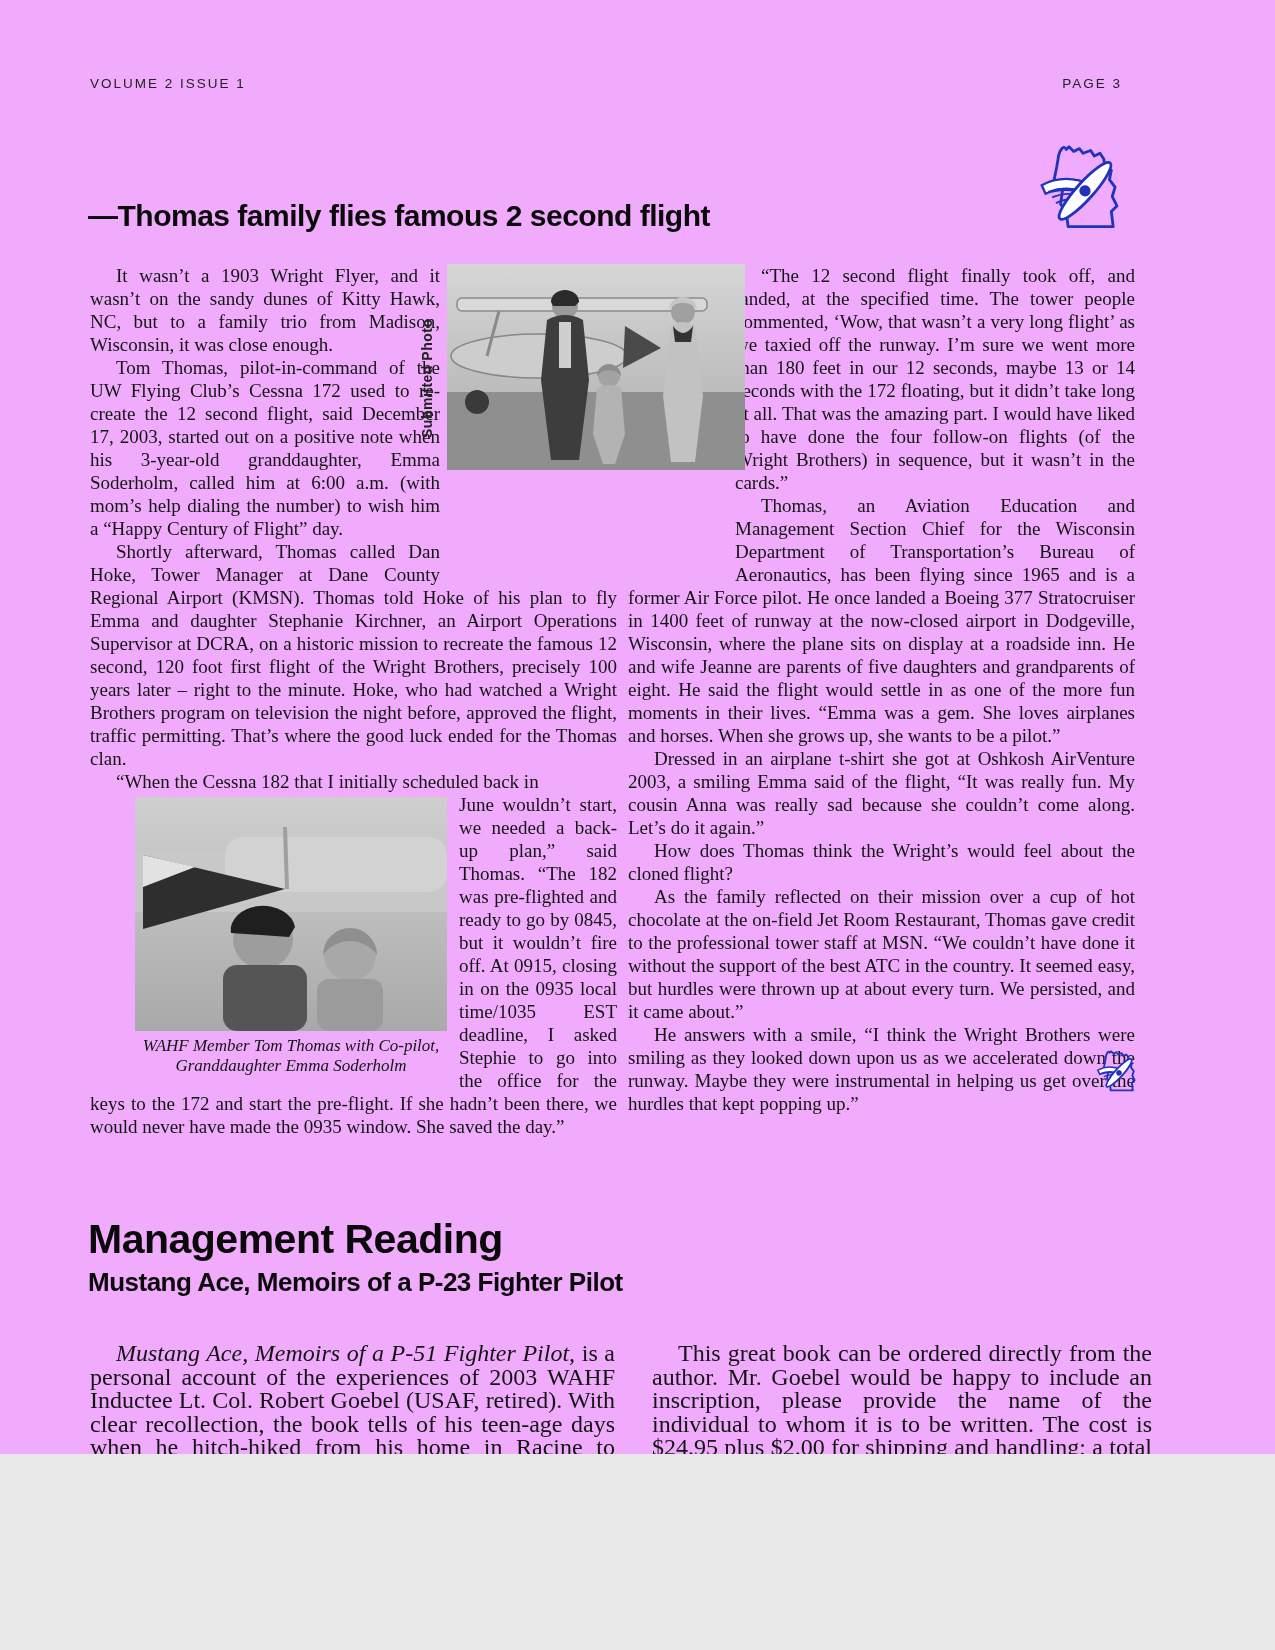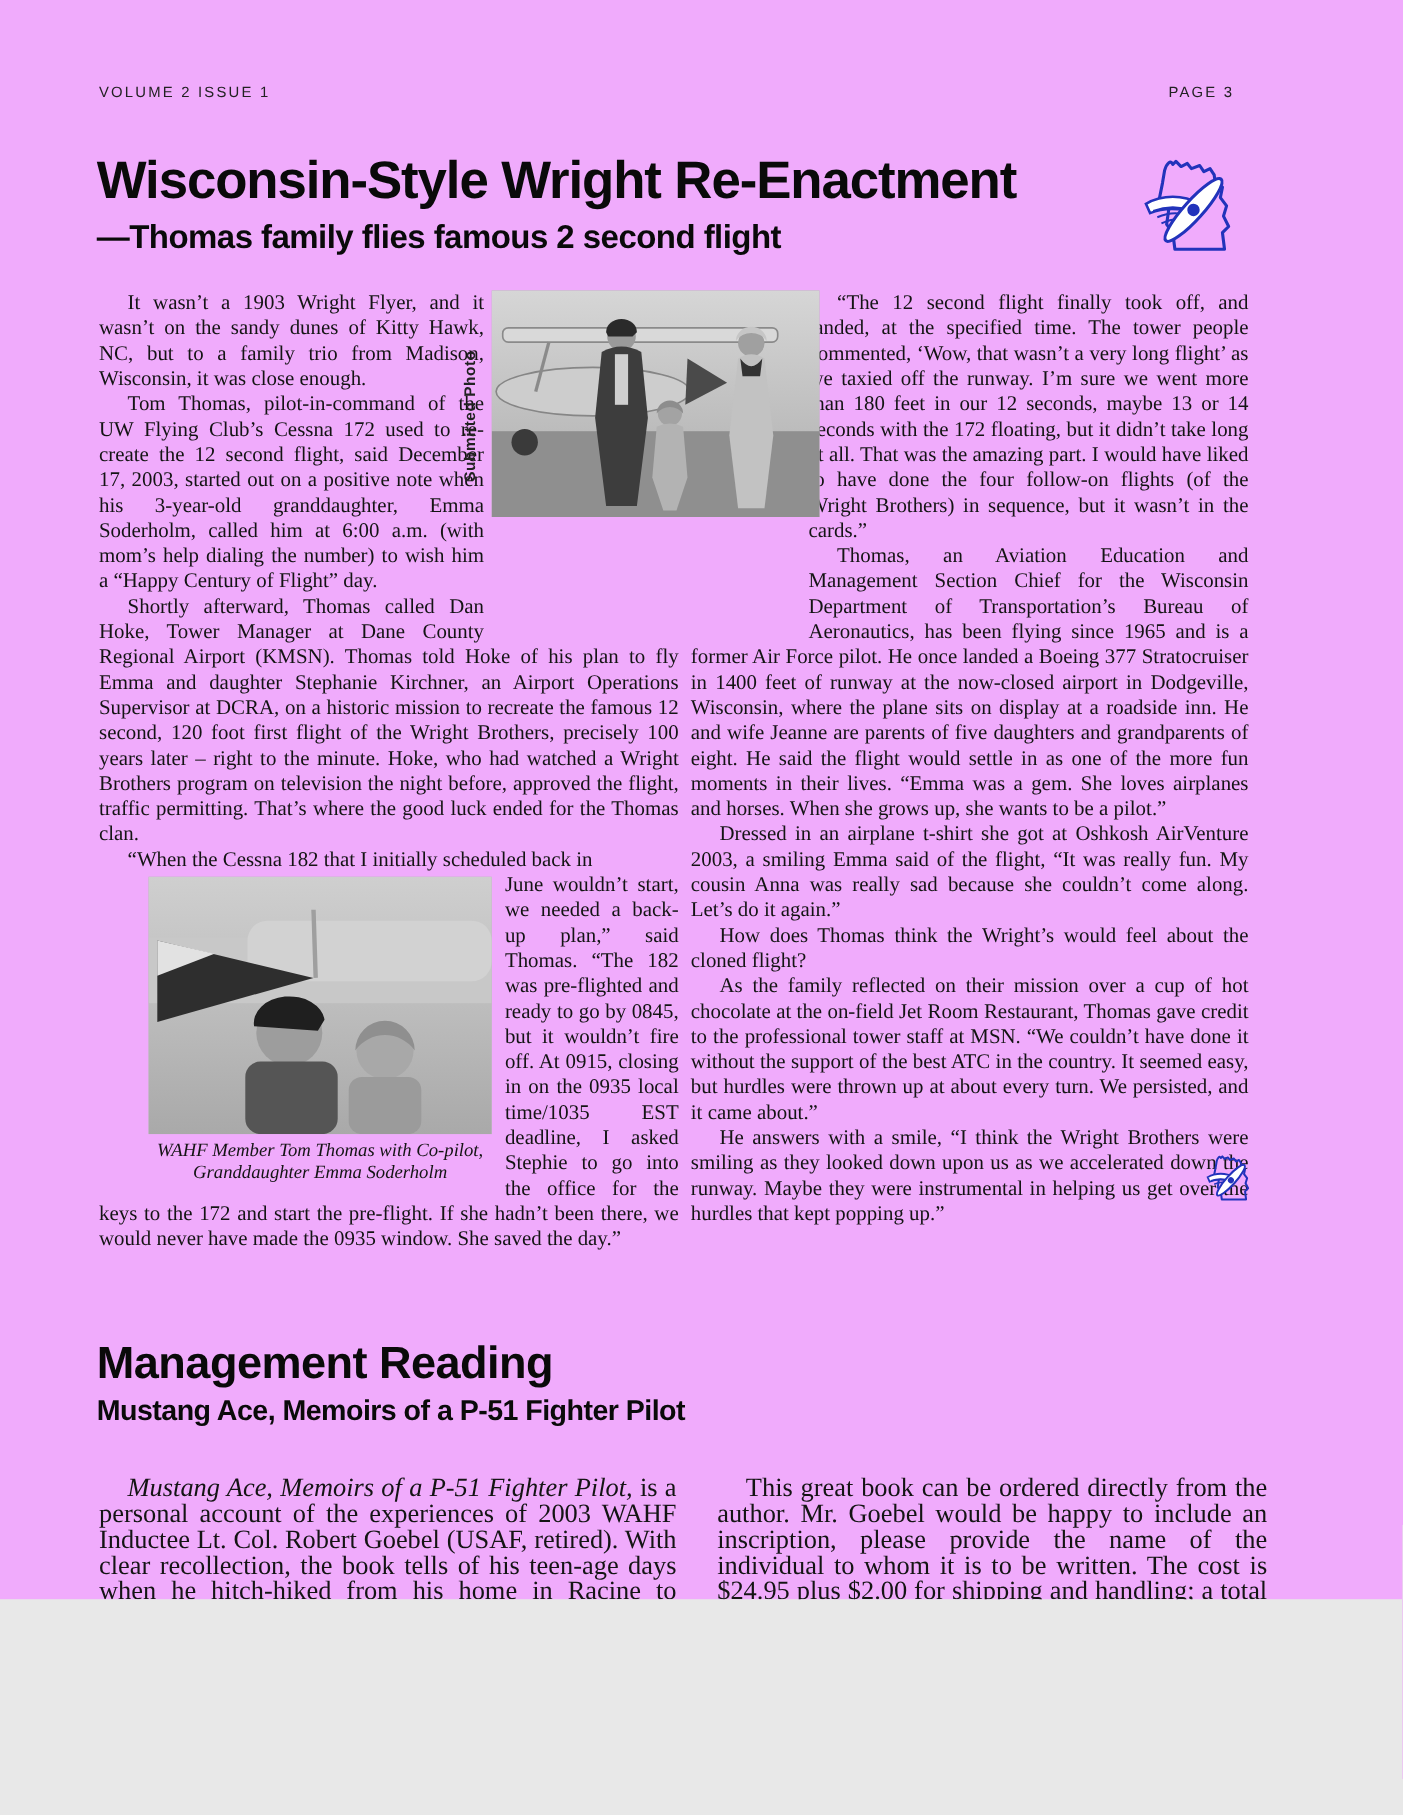--- a/index.html
+++ b/index.html
@@ -52,21 +52,20 @@
 </head>
 <body>
 
 <div class="page">
 
   <div class="masthead">
     <span>VOLUME 2 ISSUE 1</span>
     <span>PAGE 3</span>
   </div>
 
-  <div class="title">Wisconsin-Style Wright Re-Enactment</div>
   <div class="subtitle">—Thomas family flies famous 2 second flight</div>
 
   <div class="logo-lg">
     <svg viewBox="0 0 100 112" width="100%" height="100%" aria-hidden="true">
       <g stroke="#2233bb" stroke-width="3" fill="none" stroke-linejoin="round">
         <path d="M22,20 C24,13 28,9 30,14 L33,11 38,16 44,13 48,18 56,15 60,21 66,18 70,24 71,32 78,36 76,46 82,54 79,64 84,74 78,80 80,96 32,96 30,80 24,72 26,58 17,47 20,32 Z"></path>
       </g>
       <g>
         <path d="M4,52 C20,43 40,43 56,52 L51,62 C38,55 20,56 8,61 Z" fill="#ffffff" stroke="#2233bb" stroke-width="2.5"></path>
         <path d="M11,59 Q30,52 49,59" fill="none" stroke="#2233bb" stroke-width="2"></path>
@@ -174,21 +173,21 @@
         <path d="M17,66 Q33,59 45,65" fill="none" stroke="#2233bb" stroke-width="3"></path>
       </g>
       <g transform="rotate(-48 50 58)">
         <ellipse cx="50" cy="58" rx="40" ry="9" fill="#ffffff" stroke="#2233bb" stroke-width="4"></ellipse>
         <circle cx="50" cy="58" r="6" fill="#2233bb"></circle>
       </g>
     </svg>
   </div>
 
   <div class="rr-title">Management Reading</div>
-  <div class="rr-sub">Mustang Ace, Memoirs of a P-51 Fighter Pilot</div>
+  <div class="rr-sub">Mustang Ace, Memoirs of a P-23 Fighter Pilot</div>
 
   <div class="rr-col rr-left">
     <p><span class="italic">Mustang Ace, Memoirs of a P-51 Fighter Pilot,</span><span> is a personal account of the experiences of 2003 WAHF Inductee Lt. Col. Robert Goebel (USAF, retired). With clear recollection, the book tells of his teen-age days when he hitch-hiked from his home in Racine to Texas; his Army Air Corps Pilot Training; and his wartime experiences in Panama, North Africa and Italy, where he became a WWII Double Ace. Don’t miss this memorable story.</span></p>
   </div>
 
   <div class="rr-col rr-right">
     <p>This great book can be ordered directly from the author. Mr. Goebel would be happy to include an inscription, please provide the name of the individual to whom it is to be written. The cost is $24.95 plus $2.00 for shipping and handling; a total of $26.95. Personal checks Ok. Send the order to:</p>
     <div class="address">
       <div>Robert J. Goebel</div>
       <div>18547 Nadine Circle</div>

